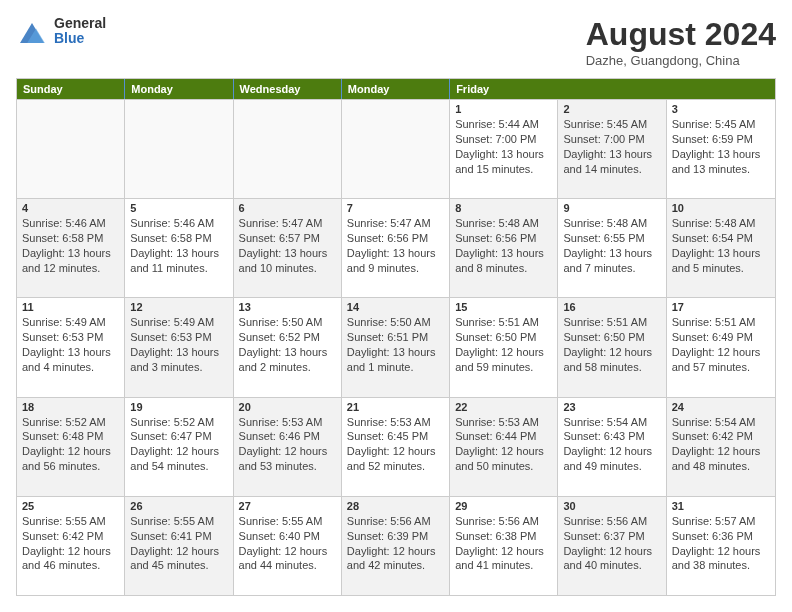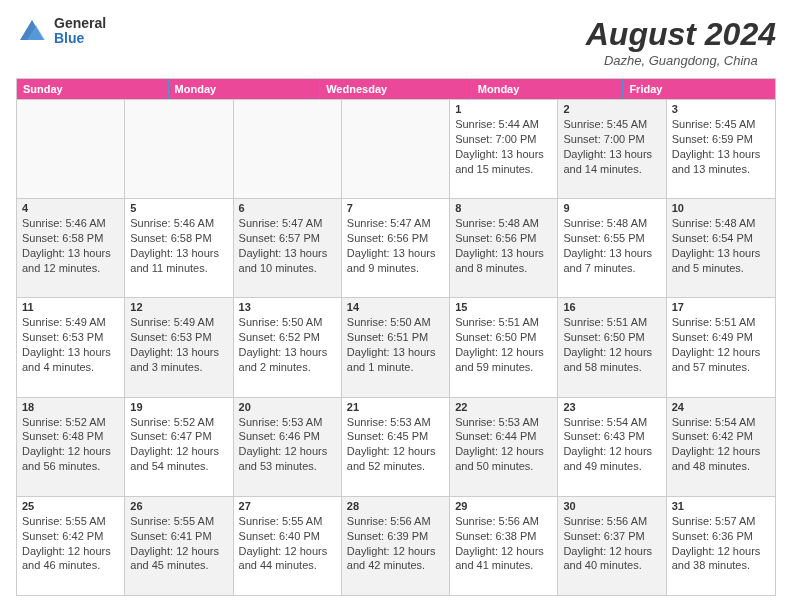--- a/index.html
+++ b/index.html
@@ -18,59 +18,58 @@
       flex-direction: column;
     }
     .header {
       display: flex;
       justify-content: space-between;
       align-items: flex-start;
       margin-bottom: 10px;
     }
     .logo {
       display: flex;
-      align-items: flex-start;
+      align-items: flex-end;
       gap: 6px;
     }
     .logo-text {
       display: flex;
       flex-direction: column;
       font-size: 14px;
       font-weight: bold;
       line-height: 1.1;
     }
     .logo-text .general { color: #333; }
     .logo-text .blue { color: #2a6ebb; }
     .logo-icon {
       width: 32px;
       height: 28px;
     }
     .title-block {
-      text-align: center;
-      font-style: italic;
+      text-align: left;
     }
     .main-title {
       font-size: 32px;
       font-weight: bold;
       color: #333;
     }
     .subtitle {
       font-size: 13px;
       color: #555;
     }
     .calendar {
       flex: 1;
       display: flex;
       flex-direction: column;
       border: 1px solid #ccc;
     }
     .calendar-header {
       display: grid;
-      grid-template-columns: repeat(5, 1fr);
-      background: #ec4899;
+      grid-template-columns: repeat(7, 1fr);
+      background: #4d7c0f;
     }
     .day-header {
       color: #fff;
       font-size: 11px;
       font-weight: bold;
       padding: 4px 6px;
       text-align: left;
       border-right: 1px solid #5590d0;
     }
     .day-header:last-child { border-right: none; }

